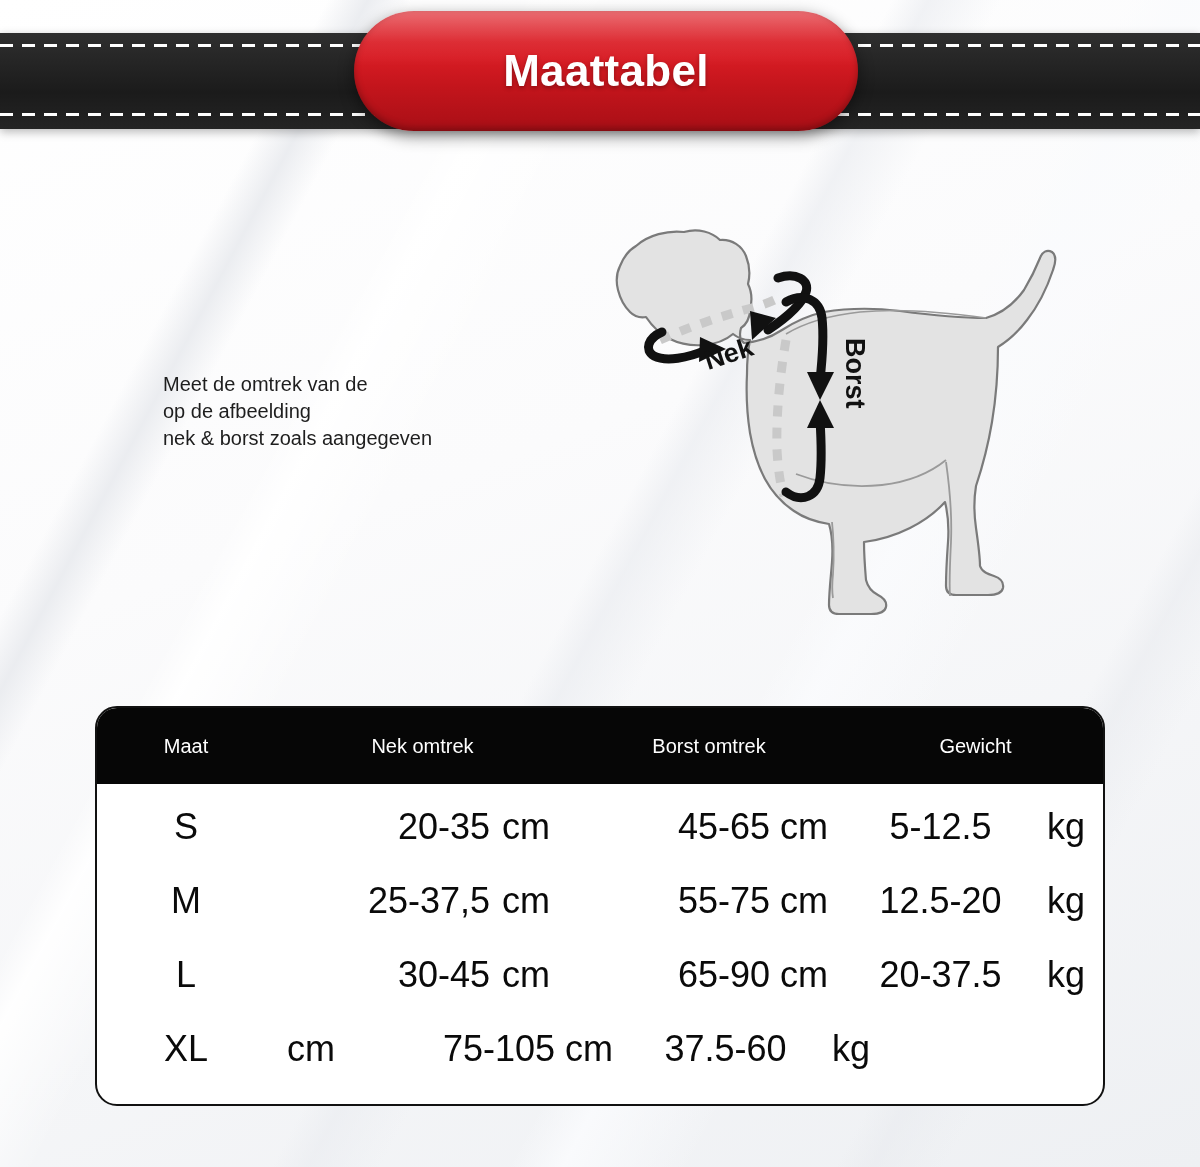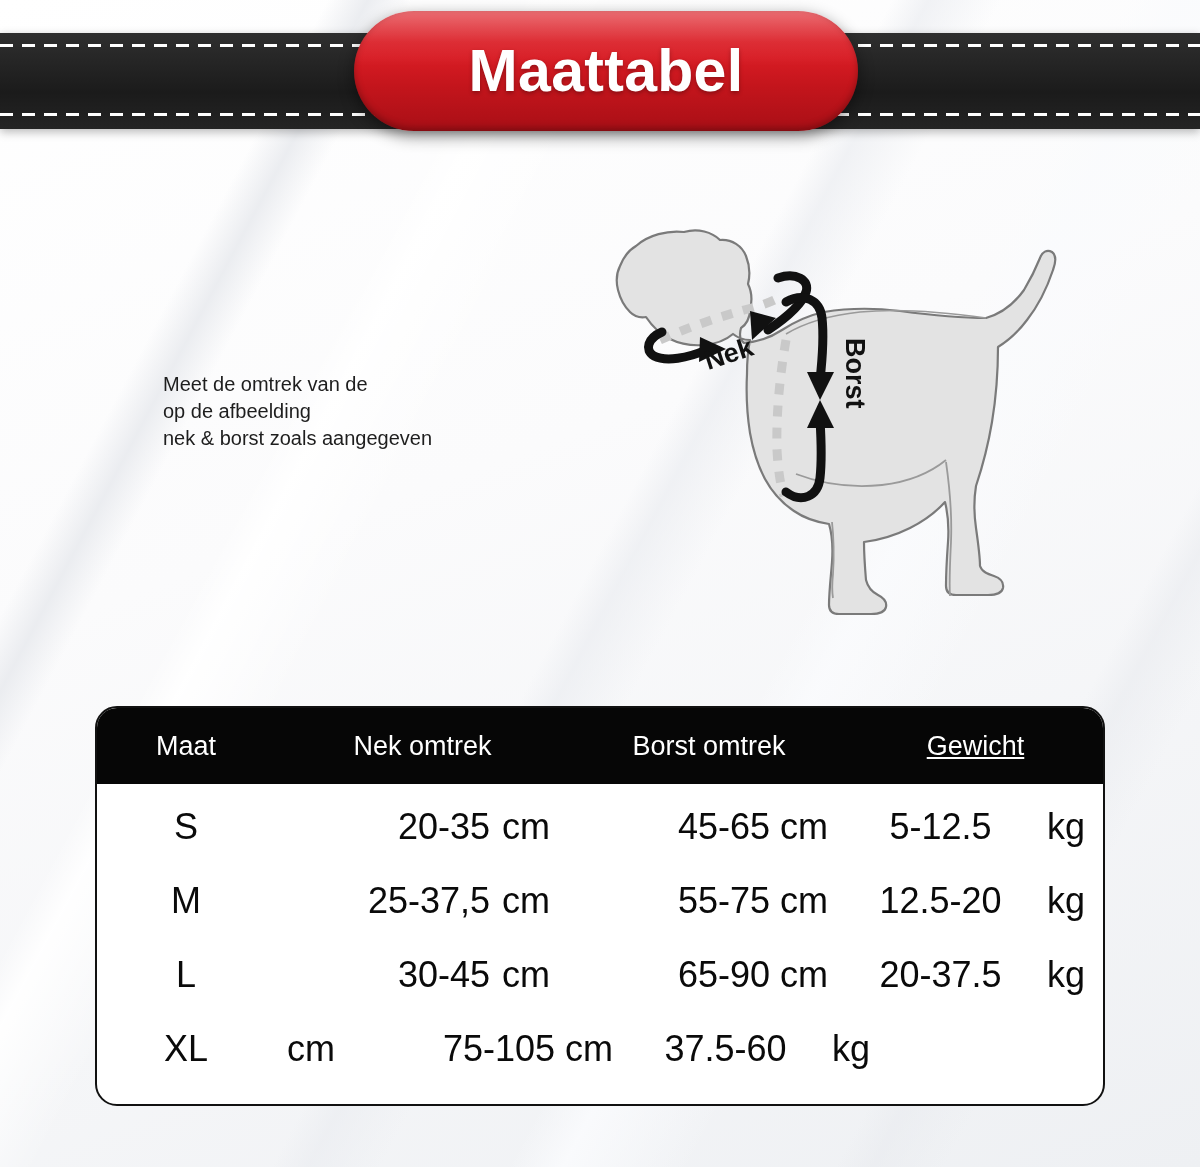--- a/index.html
+++ b/index.html
@@ -39,21 +39,21 @@
     position:absolute; left:354px; top:11px;
     width:504px; height:120px;
     border-radius:60px;
     background:
       linear-gradient(180deg, rgba(255,255,255,.34) 0%, rgba(255,255,255,.07) 26%, rgba(255,255,255,0) 46%),
       linear-gradient(180deg,#e02129 0%, #d81c24 38%, #c4151c 62%, #a90f16 100%);
     box-shadow:0 5px 16px rgba(0,0,0,.45), inset 0 -3px 7px rgba(0,0,0,.28);
     display:flex; align-items:center; justify-content:center;
   }
   #title-pill .t {
-    color:#fff; font-size:59px; font-weight:bold; letter-spacing:.3px;
+    color:#fff; font-size:44px; font-weight:bold; letter-spacing:.3px;
     text-shadow:0 2px 4px rgba(0,0,0,.3);
   }
 
   
   #instruction {
     position:absolute; left:163px; top:371px; width:440px;
     font-size:20px; line-height:1.36; color:#1e1e1e;
   }
 
   
@@ -68,38 +68,38 @@
     position:absolute; left:95px; top:706px; width:1010px; height:400px;
     background:#fff;
     border:2px solid #111;
     border-radius:22px;
     overflow:hidden;
   }
   #table-head {
     height:76px; background:#060606; color:#fff;
     display:flex; align-items:center;
   }
-  #table-head .hc { font-size:27px; text-align:center; }
+  #table-head .hc { font-size:20px; text-align:center; }
   #table-body { padding-top:6px; }
   .trow { display:flex; align-items:center; height:74px; }
   .cell { font-size:36px; color:#0a0a0a; }
 
   
   .c-size { width:178px; text-align:center; }
   .c-neck-num { width:215px; text-align:right; }
   .c-neck-unit{ width:80px; text-align:left; padding-left:12px; }
   .c-chest-num{ width:200px; text-align:right; }
   .c-chest-unit{ width:78px; text-align:left; padding-left:10px; }
   .c-weight-num{ width:185px; text-align:center; }
   .c-weight-unit{ width:70px; text-align:left; padding-left:14px; }
 
   .h-size { width:178px; }
   .h-neck { width:295px; }
   .h-chest{ width:278px; }
-  .h-weight{ width:255px;text-decoration:underline; }
+  .h-weight{ width:255px; }
 </style>
 </head>
 <body>
 
 <div id="page">
 
   <div id="banner">
     <div class="stitch top"></div>
     <div class="stitch bot"></div>
   </div>

